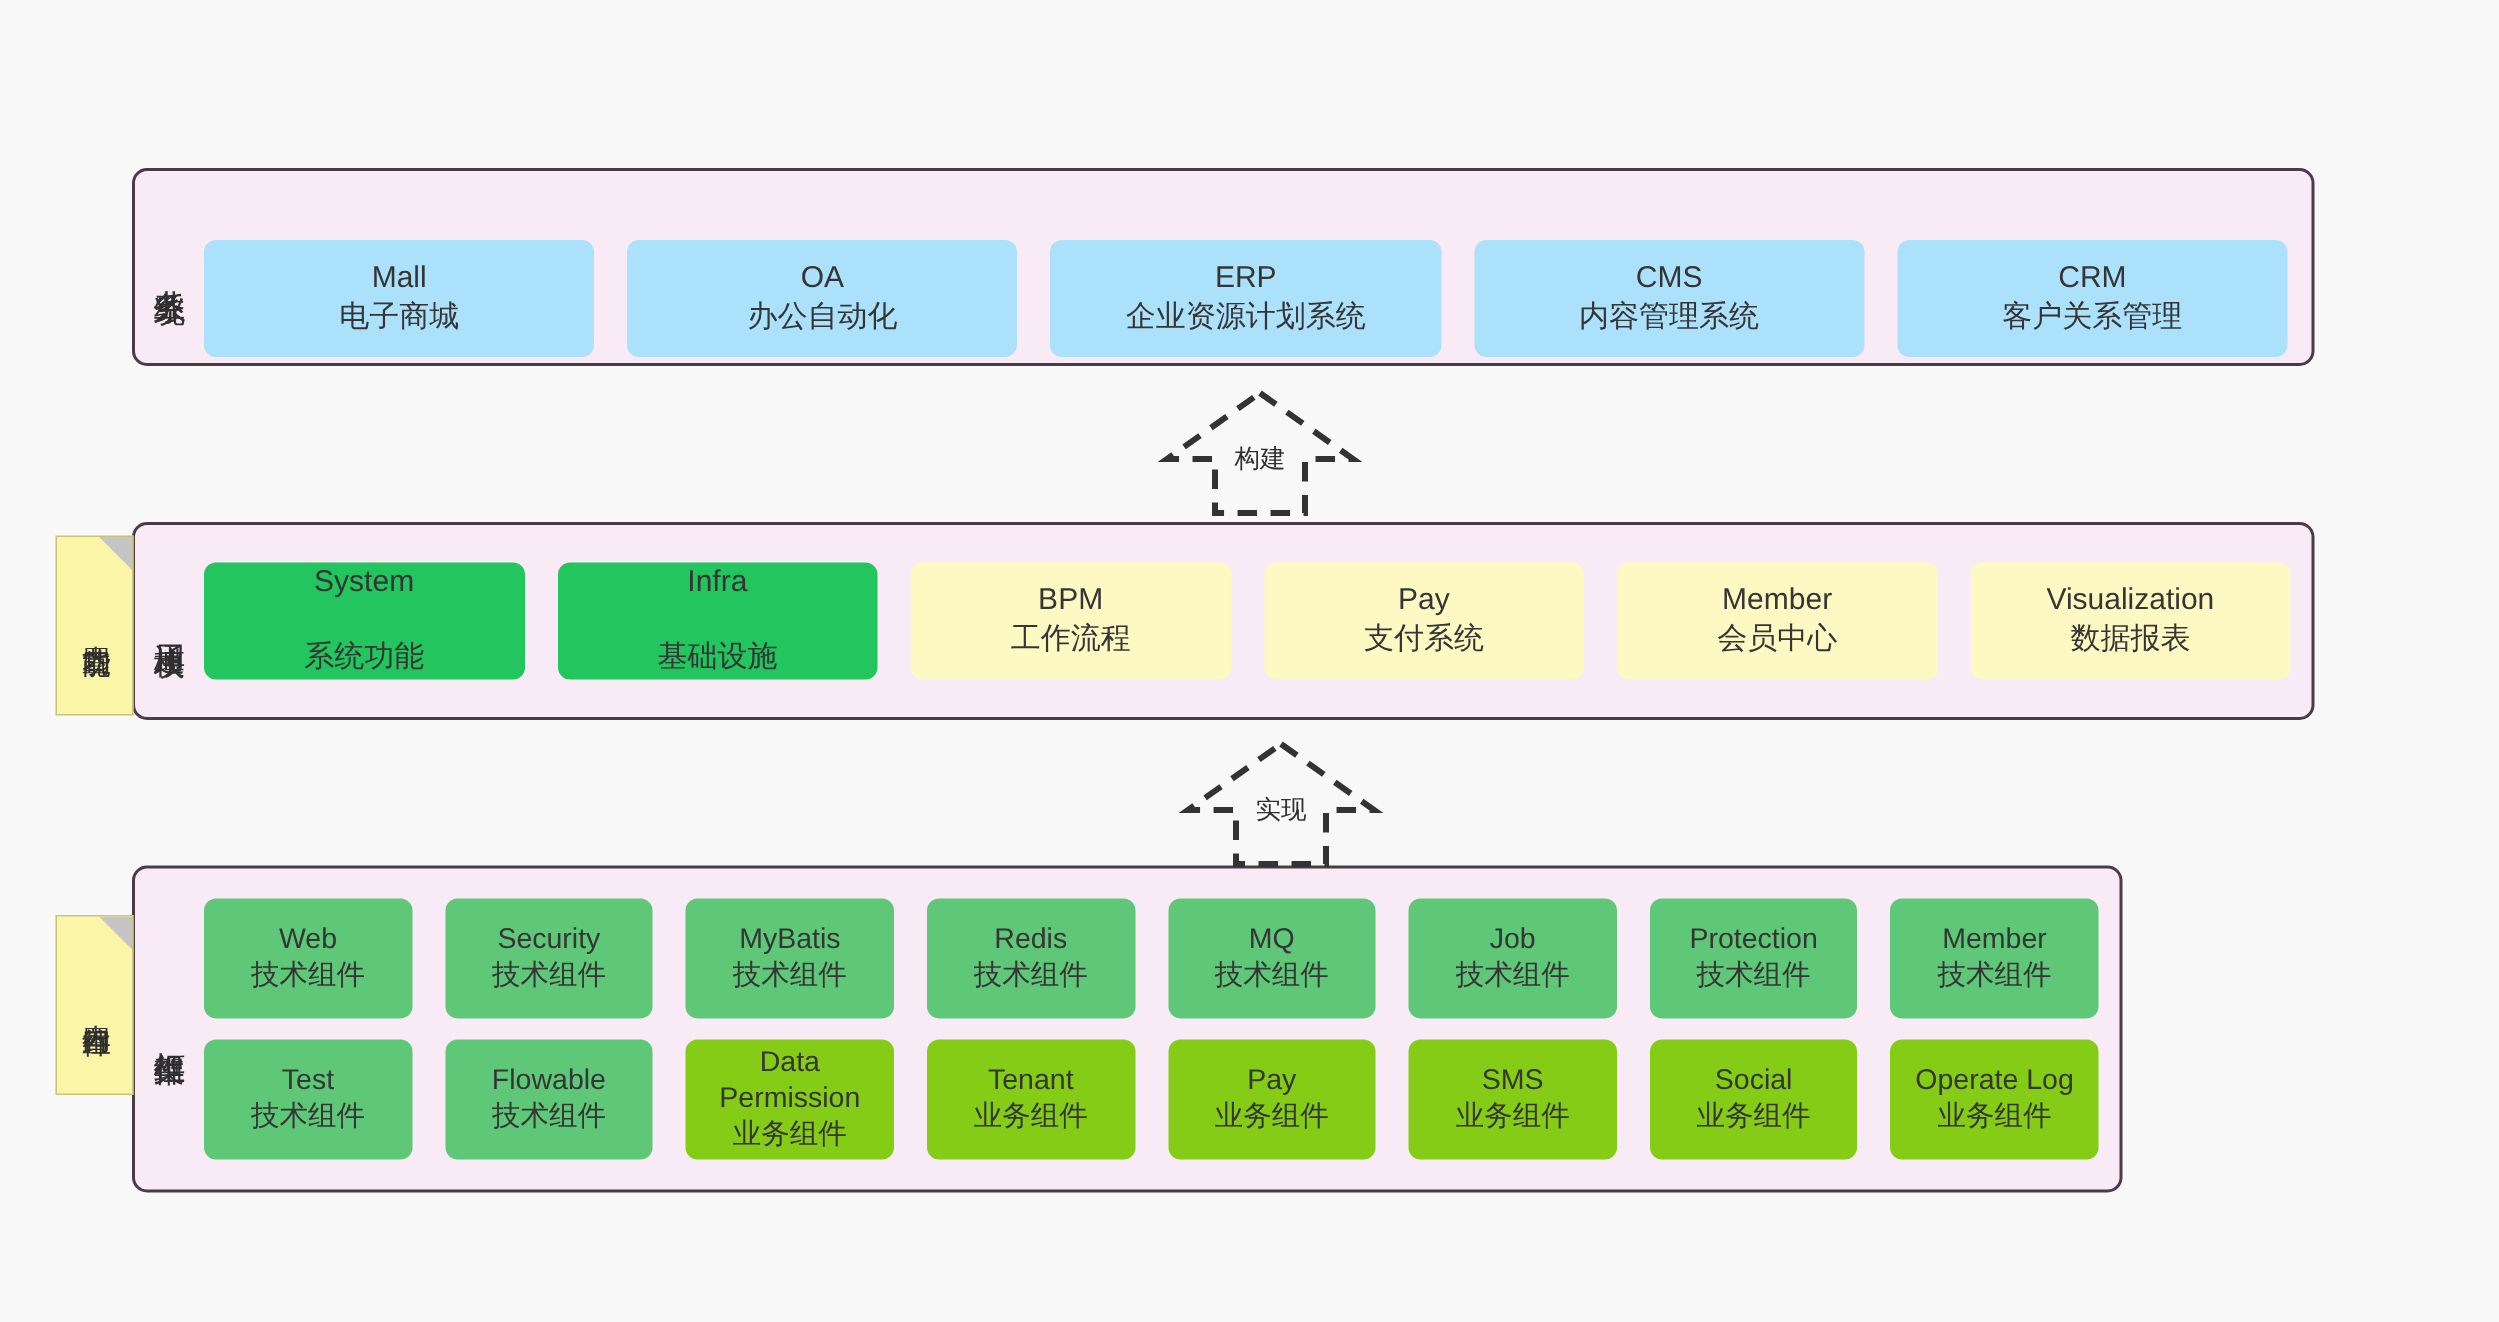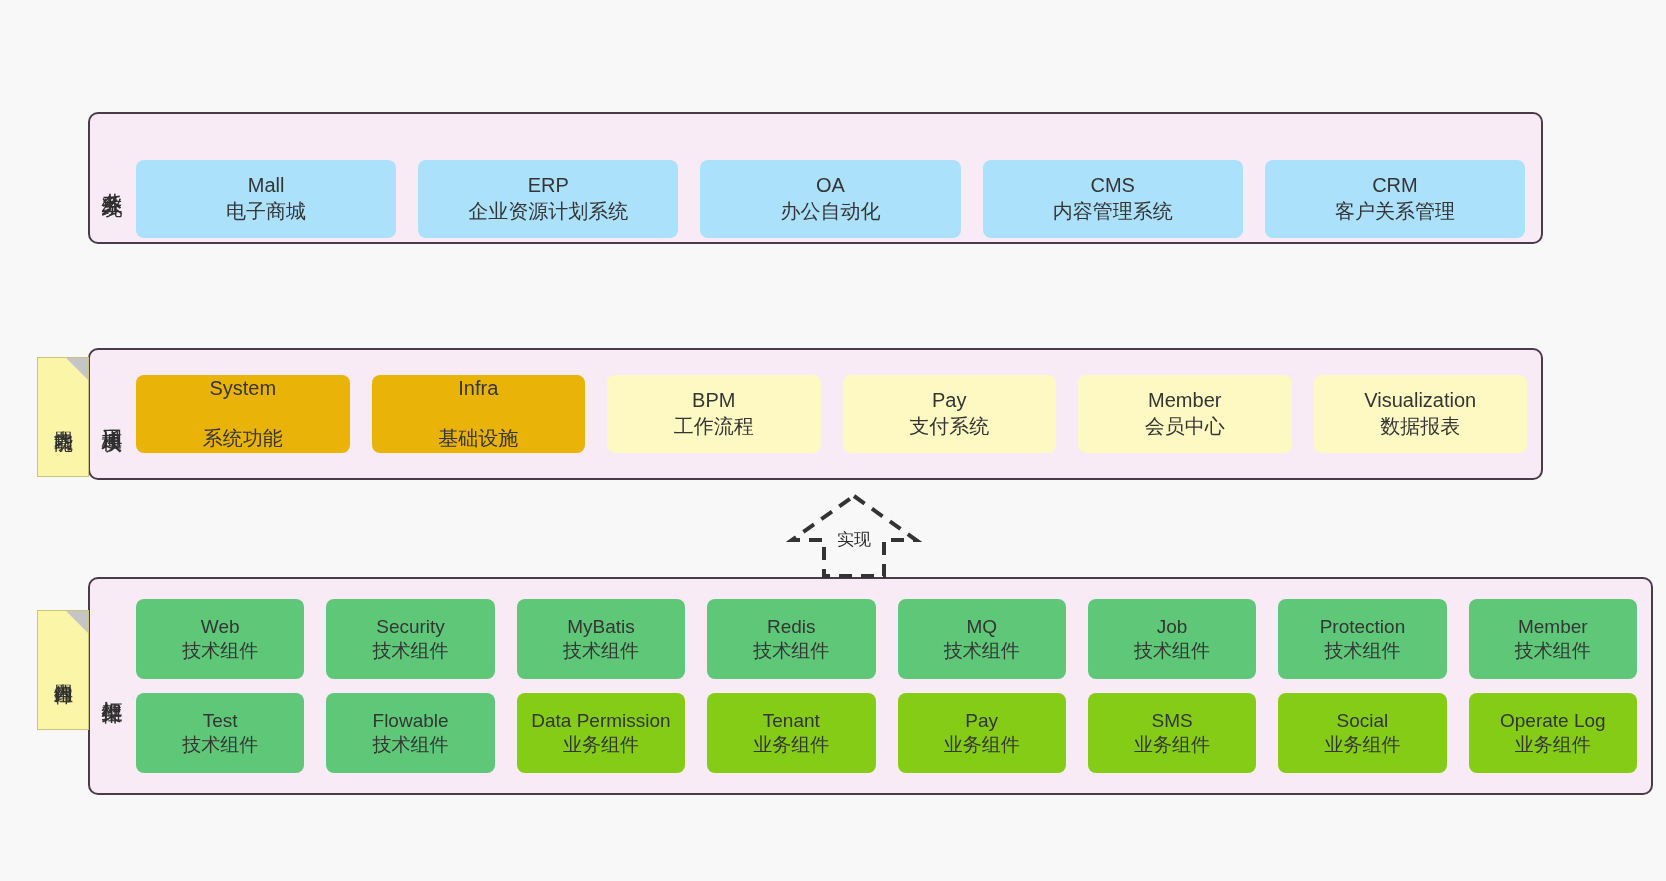--- a/index.html
+++ b/index.html
@@ -79,39 +79,39 @@
     font-size: 20px;
     line-height: 1.28;
     color: #353535;
     padding: 6px 4px;
   }
   .node .en { display: block; }
   .node .cn { display: block; }
 
   
   .n-blue        { background: #ace1fb; }
-  .n-red         { background: #eab308; gap: 24px; }
+  .n-red         { background: #22c55e; gap: 24px; }
   .n-pink        { background: #fef9c3; }
   .n-green       { background: #5fc878; }
   .n-lightgreen  { background: #84cc16; }
 
   
   #layer-business {
     left: 88px;  top: 112px;  width: 1455px; height: 132px;
   }
   #layer-business .layer-body { padding-right: 16px; }
   #layer-business .node { height: 78px; margin-top: 41px; }
 
   #layer-common {
     left: 88px;  top: 348px;  width: 1455px; height: 132px;
   }
   #layer-common .node { height: 78px; }
 
   #layer-framework {
-    left: 88px;  top: 577px;  width: 1565px; height: 218px;
+    left: 88px;  top: 577px;  width: 1327px; height: 218px;
   }
   #layer-framework .node { height: 80px; font-size: 19px; }
 
   
   .note {
     position: absolute;
     box-sizing: border-box;
     background: #fbf6a7;
     border: 1px solid #c9c47a;
     width: 52px;
@@ -175,39 +175,45 @@
 
   <div class="layer" id="layer-business">
     <div class="layer-title">业务系统</div>
     <div class="layer-body">
       <div class="node-row">
         <div class="node n-blue">
           <span class="en">Mall</span>
           <span class="cn">电子商城</span>
         </div>
         <div class="node n-blue">
+          <span class="en">OA</span>
+          <span class="cn">办公自动化</span>
+        </div>
+        <div class="node n-blue">
           <span class="en">ERP</span>
           <span class="cn">企业资源计划系统</span>
         </div>
         <div class="node n-blue">
-          <span class="en">OA</span>
-          <span class="cn">办公自动化</span>
-        </div>
-        <div class="node n-blue">
           <span class="en">CMS</span>
           <span class="cn">内容管理系统</span>
         </div>
         <div class="node n-blue">
           <span class="en">CRM</span>
           <span class="cn">客户关系管理</span>
         </div>
       </div>
     </div>
   </div>
 
+  <div class="connector" id="conn-build">
+    <svg width="176" height="86" viewBox="0 0 176 86" xmlns="http://www.w3.org/2000/svg">
+      <path d="M 88 4 L 150 48 L 118 48 L 118 84 L 58 84 L 58 48 L 26 48 Z" fill="none" stroke="#333333" stroke-width="4" stroke-dasharray="13,9" stroke-linejoin="miter"></path>
+    </svg>
+    <div class="conn-label">构建</div>
+  </div>
 
   <div class="note" id="note-builtin-function">
     <span>内置功能</span>
   </div>
 
   <div class="layer" id="layer-common">
     <div class="layer-title">通用模块</div>
     <div class="layer-body">
       <div class="node-row">
         <div class="node n-red">

